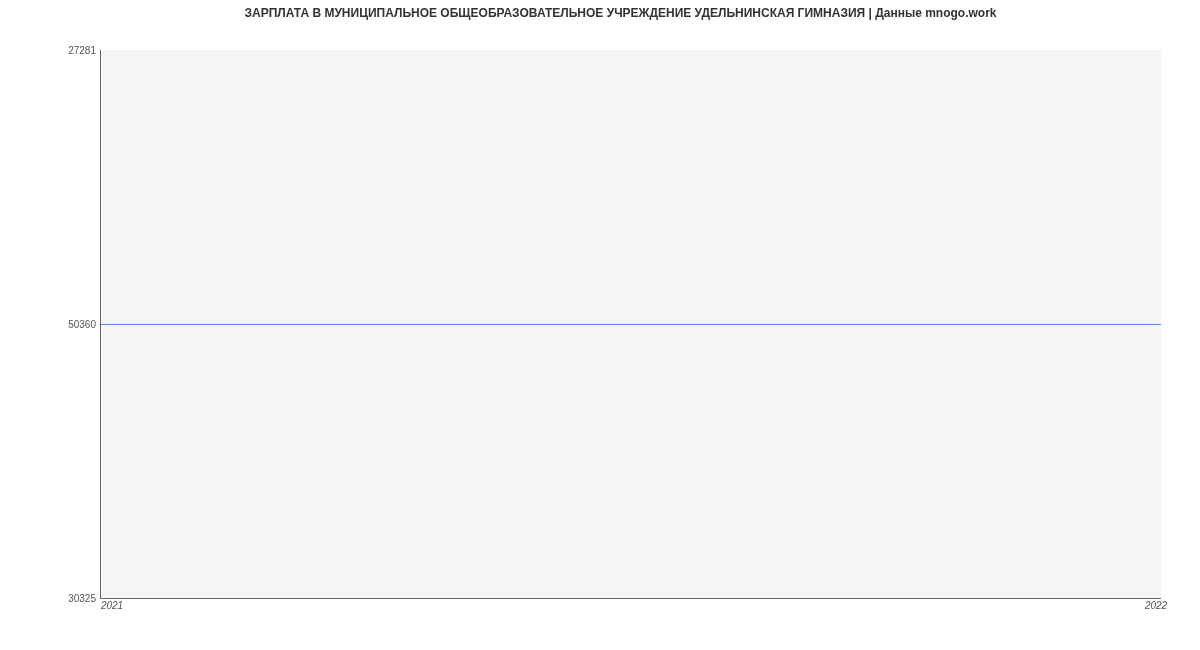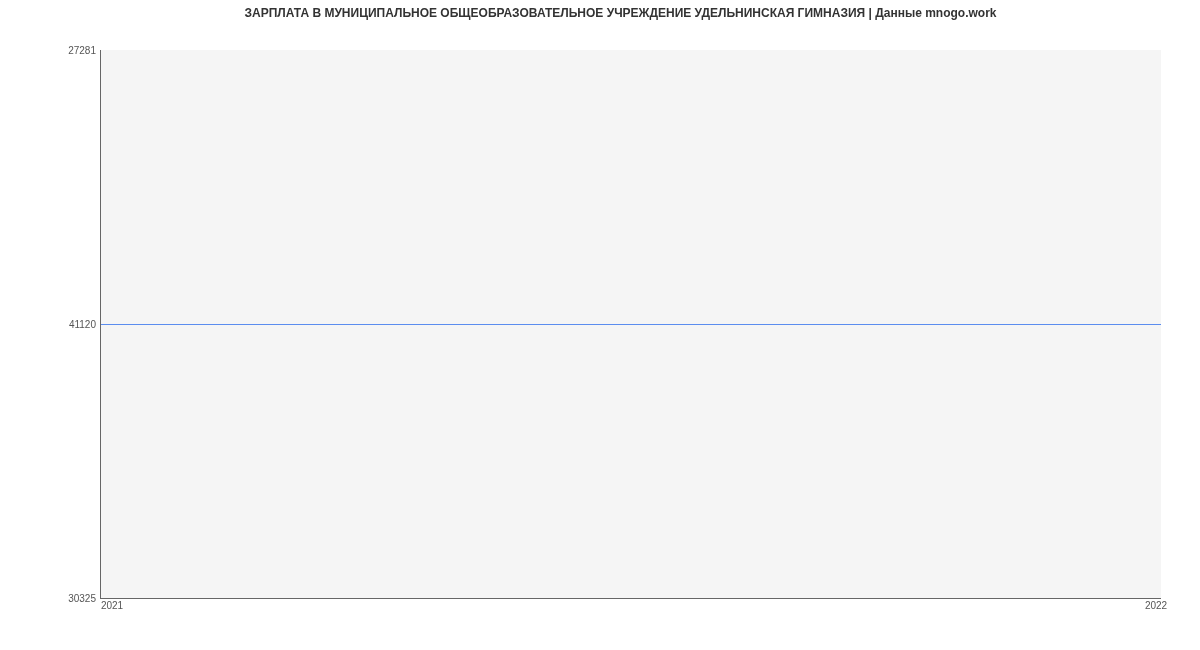--- a/index.html
+++ b/index.html
@@ -64,31 +64,32 @@
     white-space: nowrap;
   }
   
   .xtick {
     position: absolute;
     top: 600px; 
     font-size: 10px;
     color: #555555;
     transform: translateX(-50%);
     white-space: nowrap;
+    font-style: italic;
   }
 </style>
 </head>
 <body>
 
 <div class="chart-wrap">
 
   <div class="title">ЗАРПЛАТА В МУНИЦИПАЛЬНОЕ ОБЩЕОБРАЗОВАТЕЛЬНОЕ УЧРЕЖДЕНИЕ УДЕЛЬНИНСКАЯ ГИМНАЗИЯ | Данные mnogo.work</div>
 
   <div class="ytick" style="top:50px;">27281</div>
-  <div class="ytick" style="top:324px;">41120</div>
+  <div class="ytick" style="top:324px;">50360</div>
   <div class="ytick" style="top:598px;">30325</div>
 
   <div class="xtick" style="left:112px;">2021</div>
   <div class="xtick" style="left:1148px;margin-left:8px;">2022</div>
 
   <div class="plot-area">
 
     <div class="gridline-mid" style="top:274px;"></div>
 
     <div class="data-line" style="top:274px;"></div>

